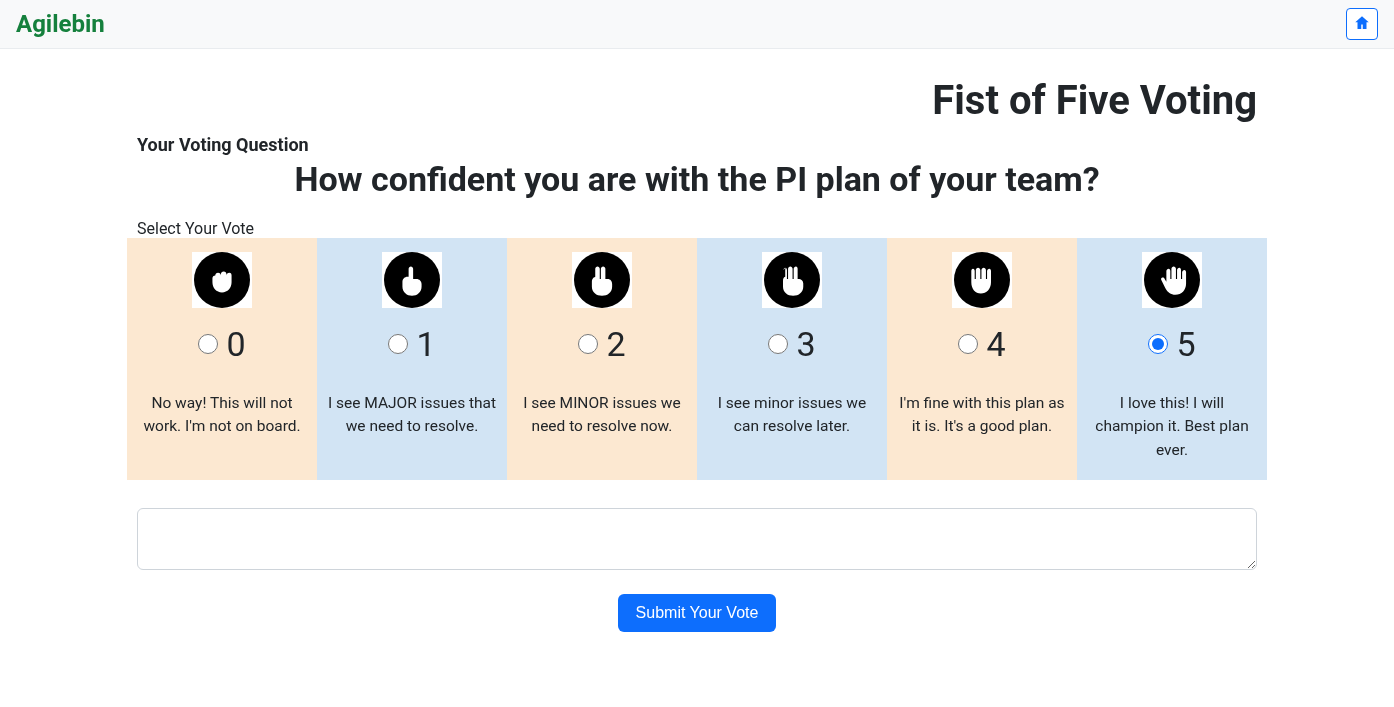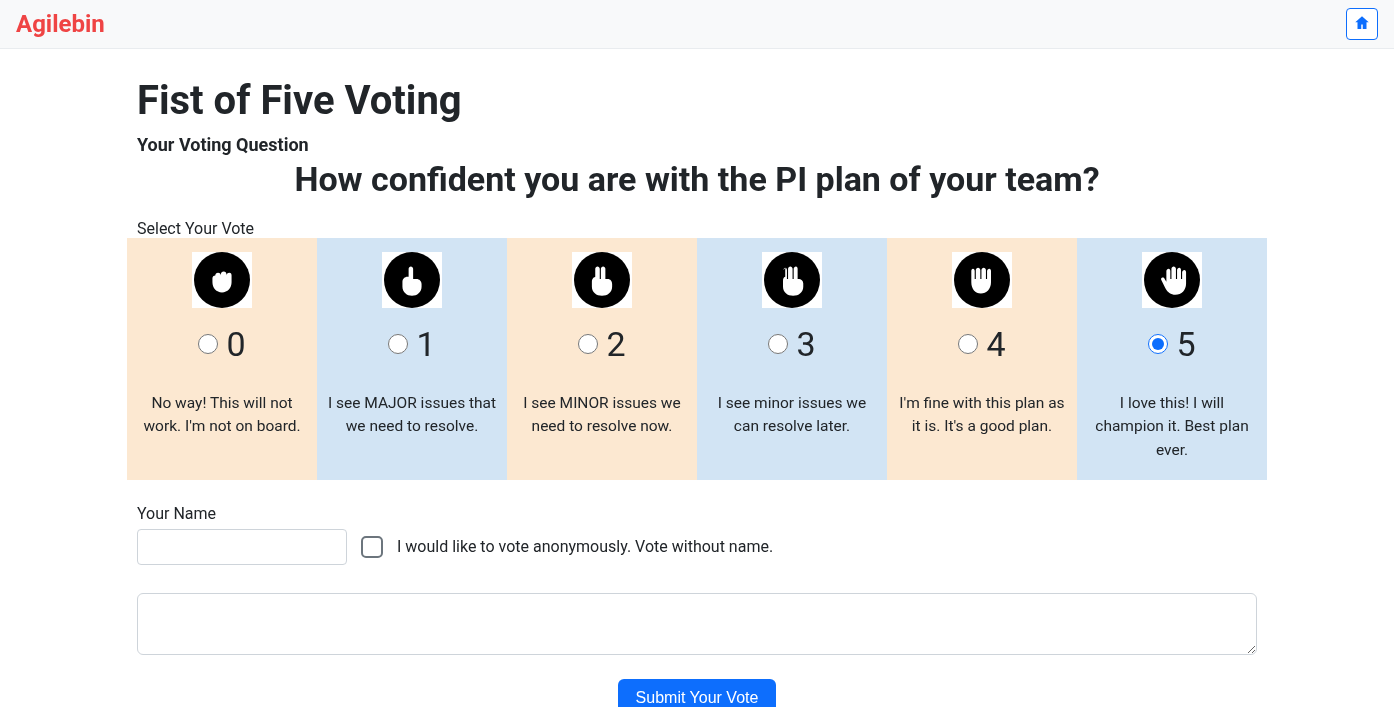--- a/index.html
+++ b/index.html
@@ -1,22 +1,22 @@
 <!DOCTYPE html>
 <html><head>
 <meta charset="utf-8">
 <style>
 * { box-sizing: border-box; margin: 0; padding: 0; }
 body { font-family: -apple-system, BlinkMacSystemFont, "Segoe UI", Roboto, Arial, sans-serif; background: #fff; color: #212529; }
 .header { background: #f8f9fa; border-bottom: 1px solid #e9ecef; padding: 8px 16px; display: flex; justify-content: space-between; align-items: center; }
-.brand { font-size: 24px; font-weight: 700; color: #ef4444; }
+.brand { font-size: 24px; font-weight: 700; color: #15803d; }
 .home-btn { border: 1px solid #0d6efd; border-radius: 4px; width: 32px; height: 32px; display: flex; align-items: center; justify-content: center; background: #fff; cursor: pointer; }
 .home-btn svg { width: 18px; height: 18px; fill: #0d6efd; }
 .container { max-width: 1260px; margin: 0 auto; padding: 0 70px; }
-.title { text-align: left; font-size: 40px; font-weight: 700; margin-top: 28px; }
+.title { text-align: right; font-size: 40px; font-weight: 700; margin-top: 28px; }
 .subtitle { text-align: left; font-size: 18px; font-weight: 700; margin-top: 10px; }
 .question { text-align: center; font-size: 34px; font-weight: 700; margin-top: 4px; }
 .select-label { font-size: 16px; margin-top: 20px; }
 .vote-grid { display: flex; width: calc(100% + 20px); margin-left: -10px; }
 .vote-cell { flex: 1; text-align: center; padding: 14px 8px 18px; }
 .vote-cell.peach { background: #fce8d1; }
 .vote-cell.blue { background: #d2e4f4; }
 .hand-icon { width: 56px; height: 56px; background: #000; border-radius: 50%; display: inline-flex; align-items: center; justify-content: center; position: relative; }
 .icon-wrap { background: #fff; padding: 0; display: inline-block; width: 60px; height: 56px; line-height: 0; }
 .hand-icon svg { fill: #fff; width: 36px; height: 36px; }
@@ -98,28 +98,20 @@
       <div class="vote-cell blue"><span class="icon-wrap"><span class="hand-icon">
             <svg viewBox="0 0 64 64">
               <path d="M14 28c2-1 4 0 5 2l3 5V16c0-2 2-4 4-4s3 2 3 4v14h2V12c0-2 2-4 4-4s4 2 4 4v18h2V14c0-2 2-4 4-4s3 2 3 4v16h2V18c0-2 2-4 4-4s3 2 3 4v20c0 12-8 20-19 20-8 0-14-4-18-12l-7-14c-1-2 0-4 1-4z"></path>
             </svg>
           </span></span><div class="vote-num-row">
           <input type="radio" name="vote" class="vote-radio" checked="" style="">
           <span class="vote-num">5</span>
         </div><div class="vote-desc">I love this! I will champion it. Best plan ever.</div></div>
     </div>
 
-  <div class="form-row">
-    <label class="form-label">Your Name</label>
-    <div class="name-row">
-      <input type="text" class="name-input" value="" style="">
-      <input type="checkbox" class="anon-check" style="">
-      <span class="anon-label">I would like to vote anonymously. Vote without name.</span>
-    </div>
-  </div>
 
   <div class="form-row">
     <textarea class="comment-area" style=""></textarea>
   </div>
 
   <div class="submit-row">
     <button class="submit-btn">Submit Your Vote</button>
   </div>
 </div>
 

